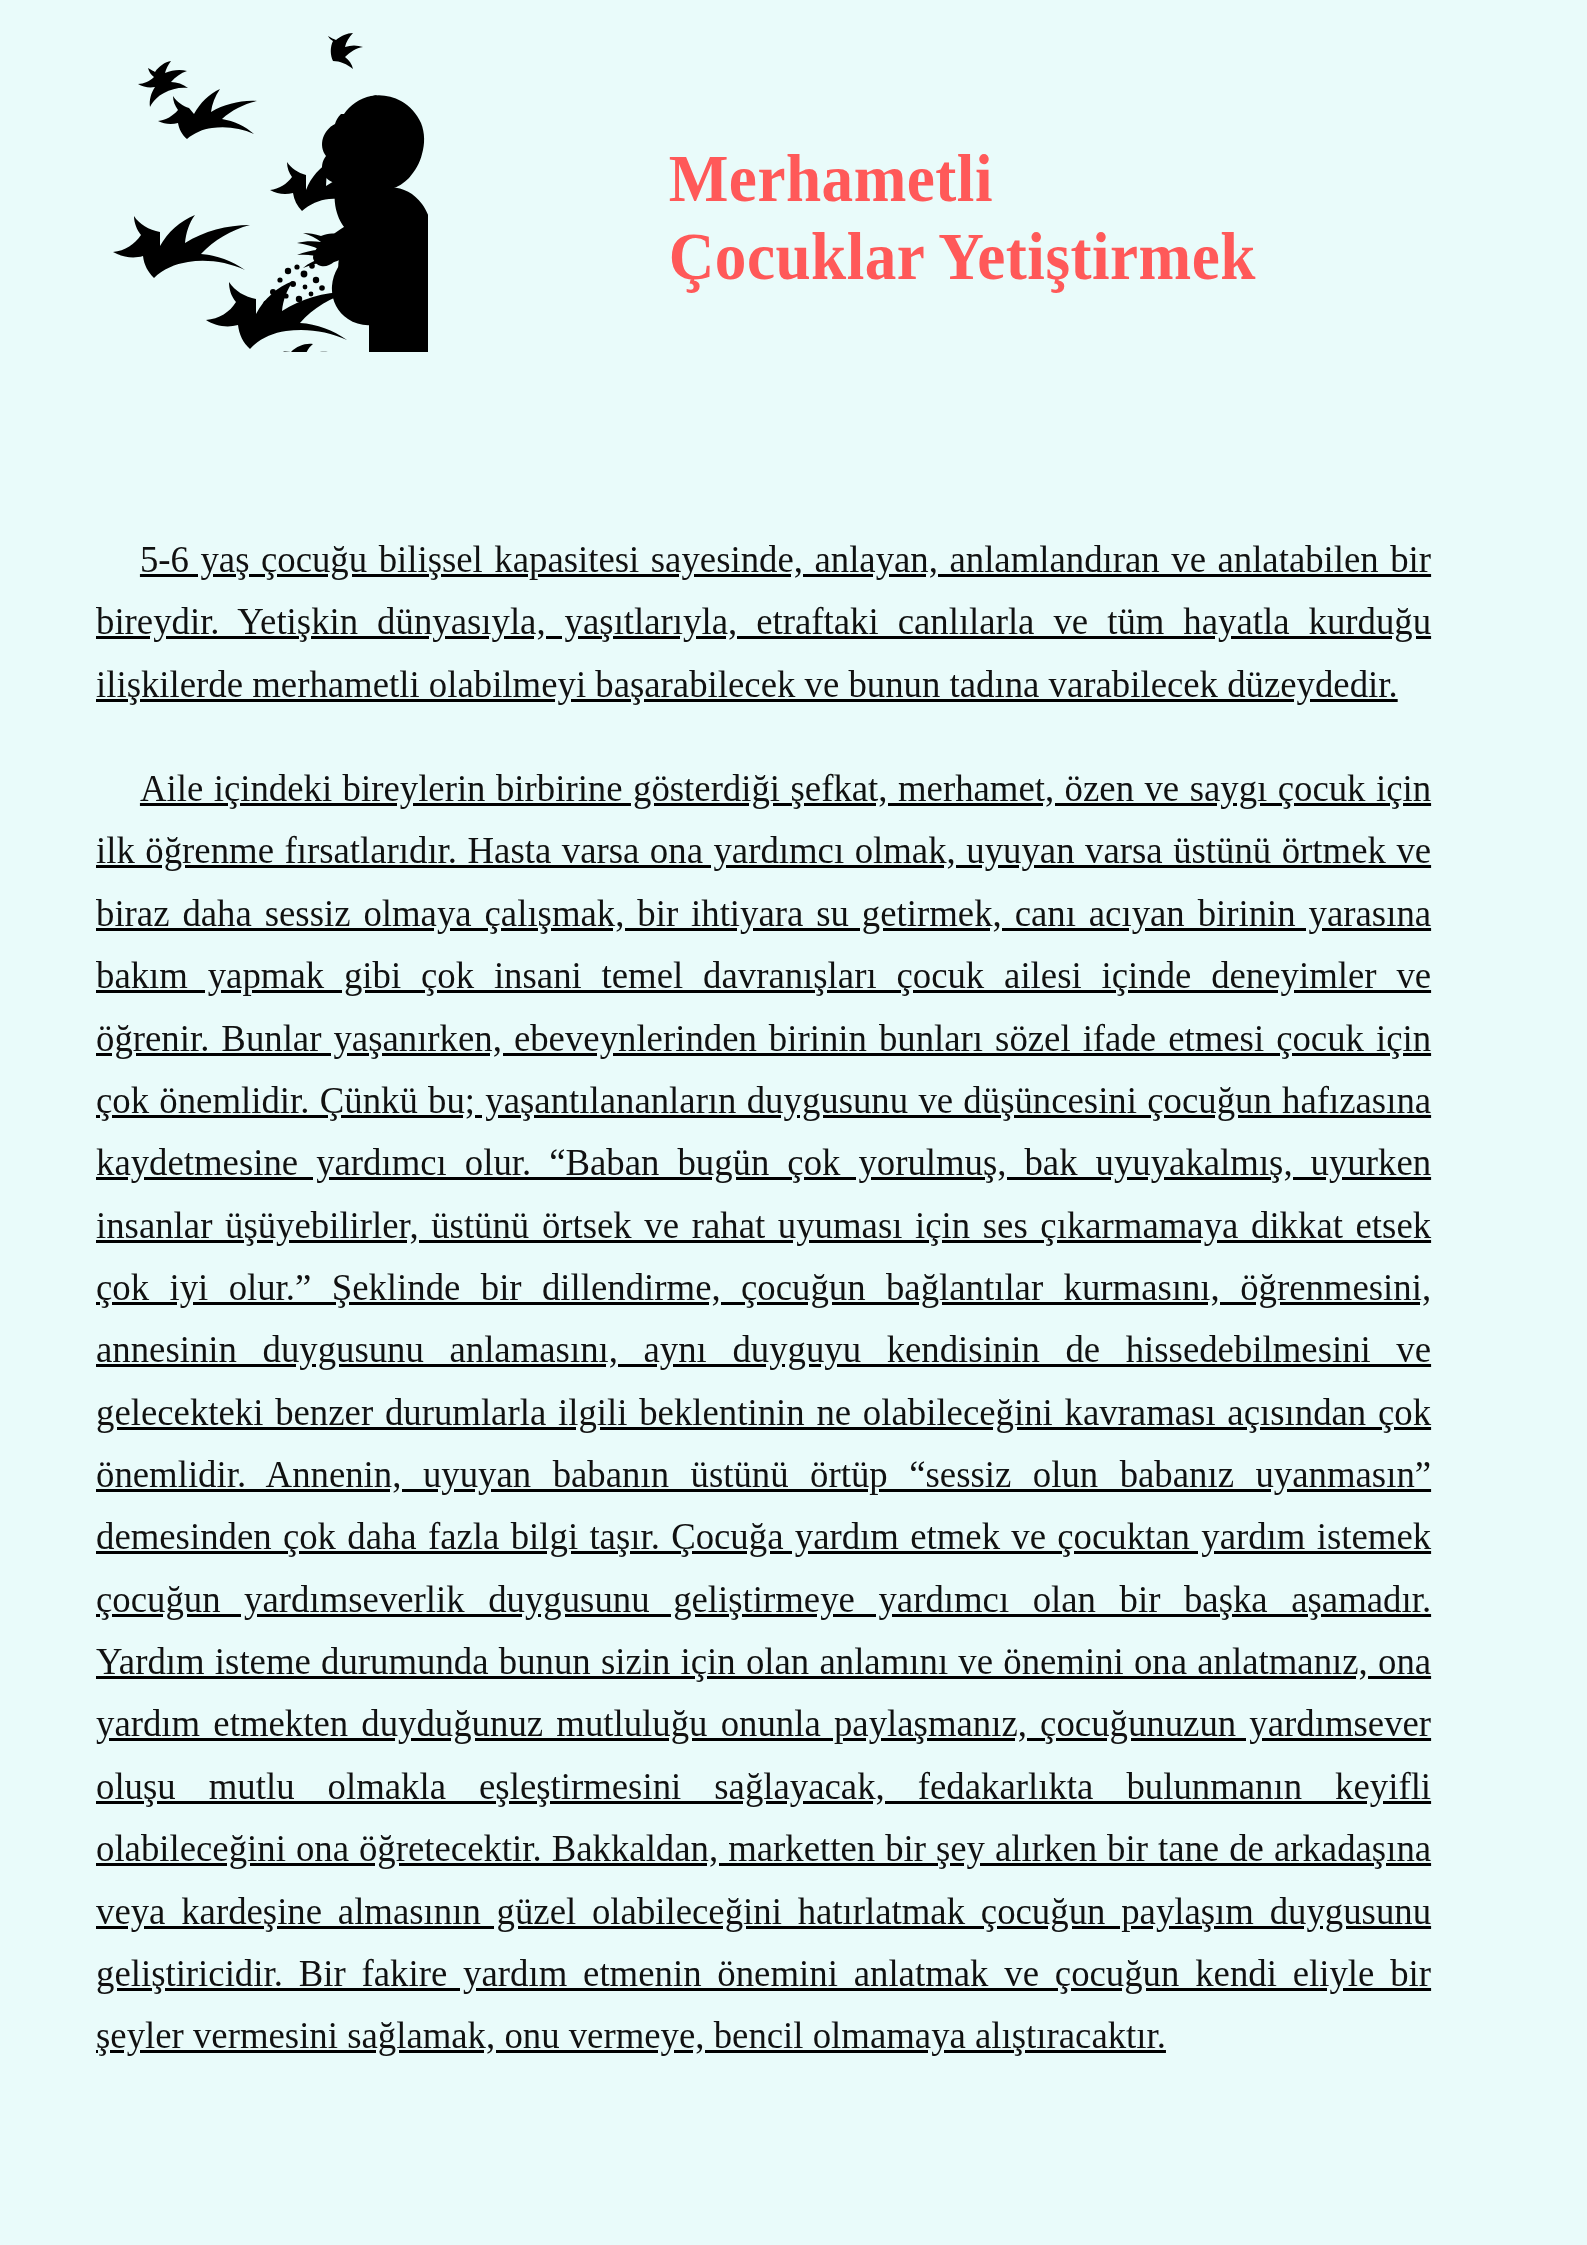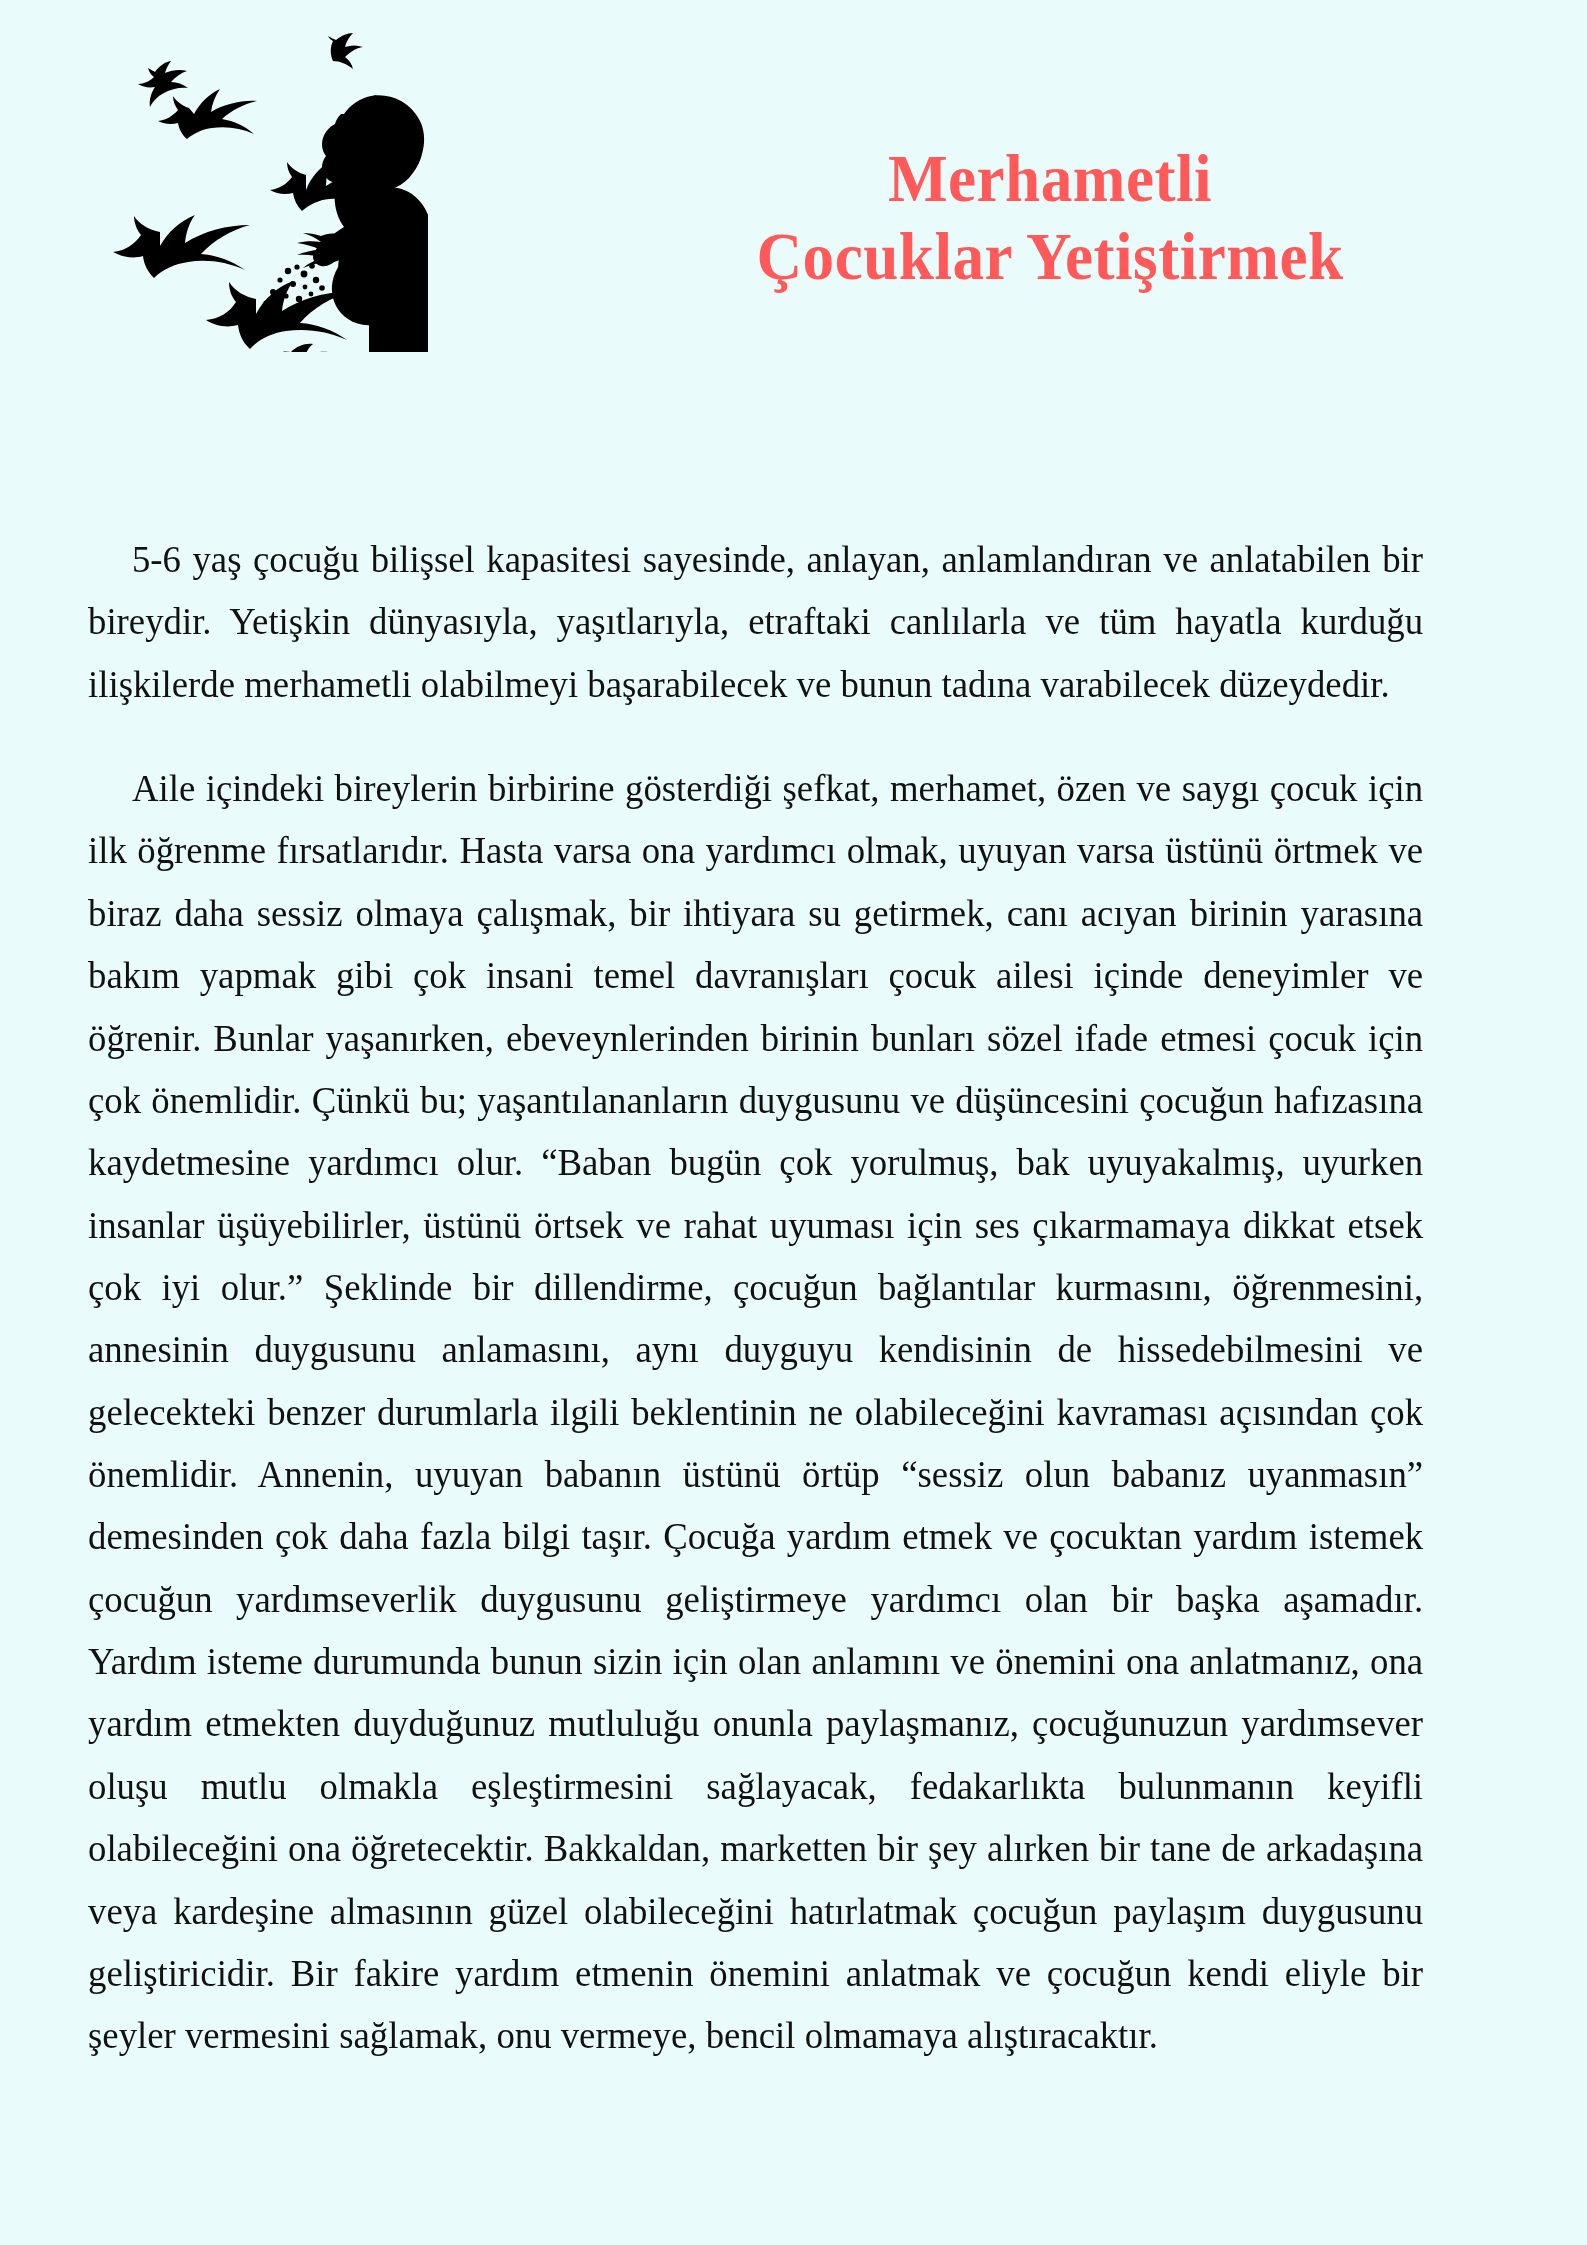--- a/index.html
+++ b/index.html
@@ -41,41 +41,41 @@
     display: block;
     width: 320px;
     height: 330px;
   }
 
   .title-block {
     position: absolute;
     left: 640px;
     top: 140px;
     width: 820px;
-    text-align: center;
   }
   .title-line {
     display: block;
     color: #ff5959;
     font-family: "Liberation Serif", serif;
     font-weight: bold;
     font-size: 68px;
     line-height: 1.14;
     letter-spacing: 0.5px;
     transform: scaleX(0.93);
     transform-origin: center;
     white-space: nowrap;
   }
 
   
   .article {
     position: absolute;
-    left: 88px;
+    left: 96px;
     top: 528px;
     width: 1398px;
+    text-decoration: underline;
   }
   .para {
     margin: 0 0 42px 0;
     color: #111111;
     font-family: "Liberation Serif", serif;
     font-size: 38.5px;
     line-height: 1.62;
     text-align: justify;
     text-indent: 46px;
     transform: scaleX(0.955);

